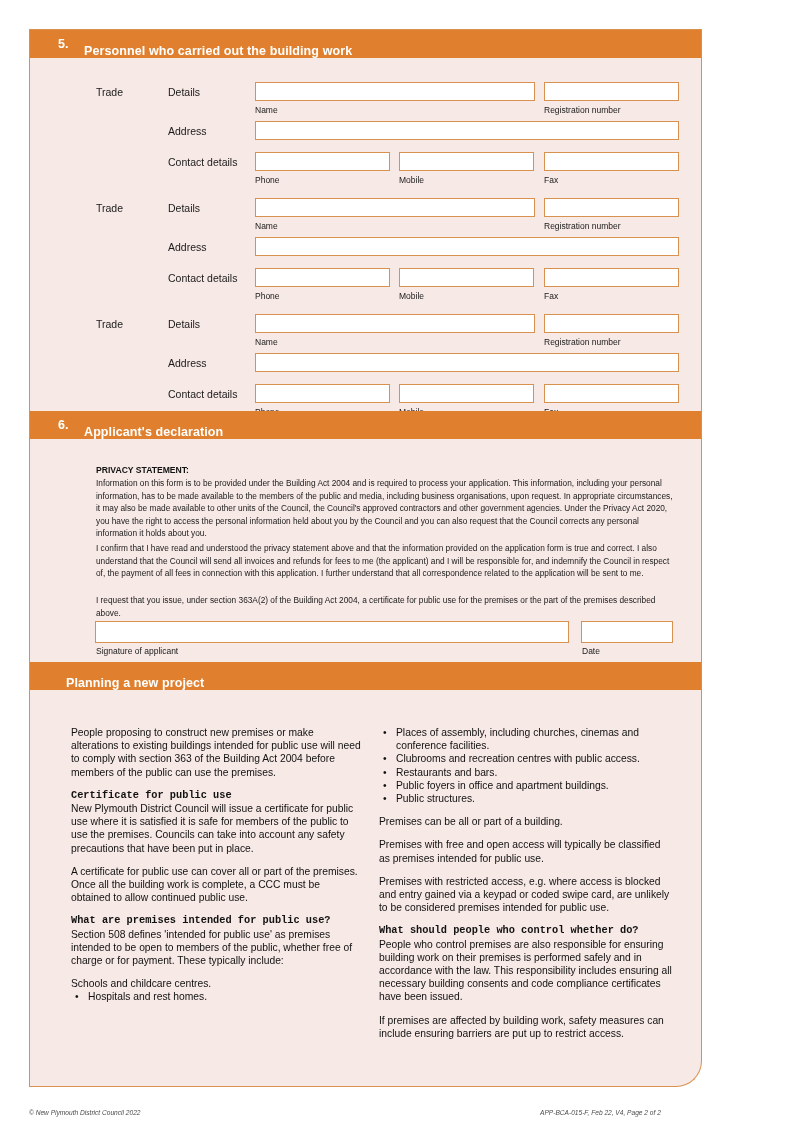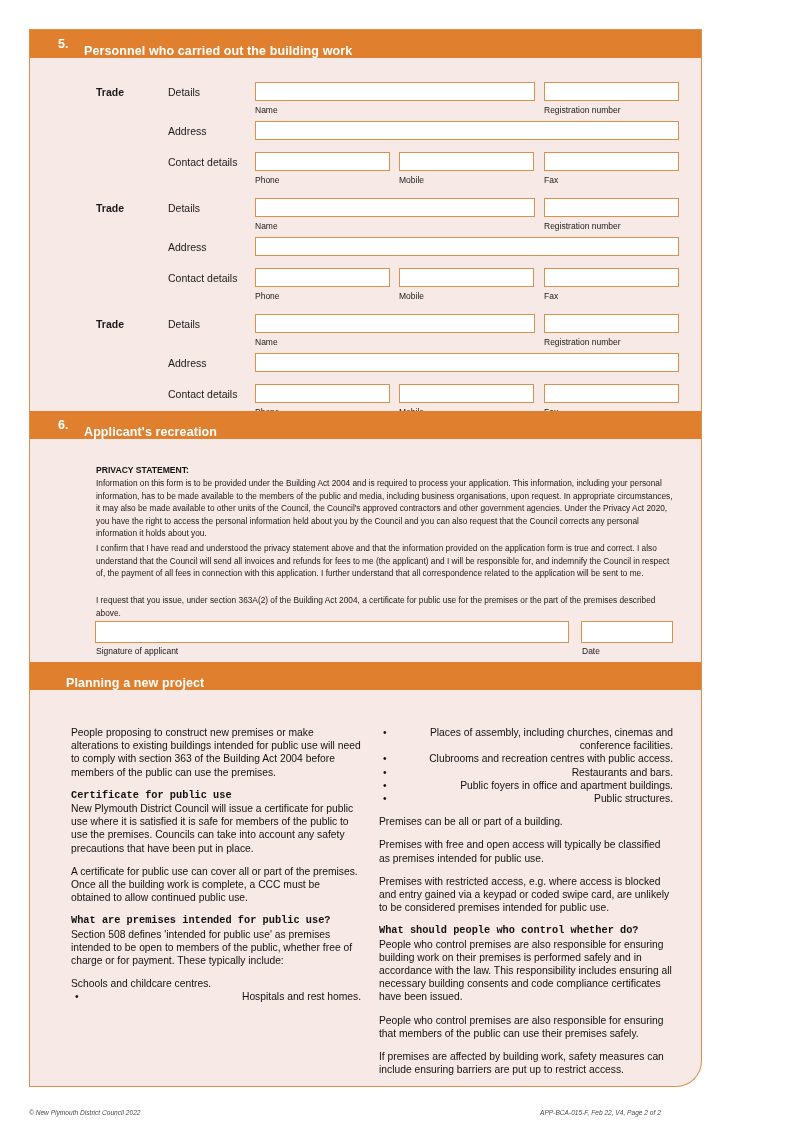--- a/index.html
+++ b/index.html
@@ -48,21 +48,21 @@
   .sec-title { white-space: nowrap; margin-top: 14px; }
 
   .sec-body { position: relative; }
 
   
   .fieldlabel {
     position: absolute;
     font-size: 10.5px;
     color: #1a1a1a;
   }
-  .fieldlabel.bold { font-weight: bold; }
+  .fieldlabel.bold { font-weight: normal; }
   .caption {
     position: absolute;
     font-size: 8.5px;
     color: #1a1a1a;
     letter-spacing: 0;
   }
   .inputbox {
     position: absolute;
     background: #ffffff;
     border: 1px solid #d9914f;
@@ -97,21 +97,20 @@
     margin: 0;
     font-size: 10.3px;
     line-height: 13.2px;
     font-weight: bold;
     font-family: Liberation Mono, monospace;
   }
   .pcol ul {
     margin: 0 0 10px 0;
     padding-left: 17px;
     list-style: none;
-    text-align: right;
   }
   .pcol ul li {
     position: relative;
     margin: 0;
     padding-left: 0;
   }
   .pcol ul li::before {
     content: "\2022";
     position: absolute;
     left: -13px;
@@ -188,21 +187,21 @@
         <div class="inputbox" style="left:514px; top:326px; width:135px;"></div>
         <div class="caption" style="left:225px; top:349px;">Phone</div>
         <div class="caption" style="left:369px; top:349px;">Mobile</div>
         <div class="caption" style="left:514px; top:349px;">Fax</div>
       </div>
   </div>
 
   <div class="panel" id="sec6" style="left:29px; top:411px; width:673px; height:251px;">
     <div class="sec-header">
       <span class="sec-num">6.</span>
-      <span class="sec-title">Applicant's recreation</span>
+      <span class="sec-title">Applicant's declaration</span>
     </div>
     <div class="sec-body">
 
       <div class="dec-head" style="left:66px; top:26px;">PRIVACY STATEMENT:</div>
 
       <div class="para" style="left:66px; top:38px; width:577px;">Information on this form is to be provided under the Building Act 2004 and is required to process your application. This information, including your personal information, has to be made available to the members of the public and media, including business organisations, upon request. In appropriate circumstances, it may also be made available to other units of the Council, the Council's approved contractors and other government agencies. Under the Privacy Act 2020, you have the right to access the personal information held about you by the Council and you can also request that the Council corrects any personal information it holds about you.</div>
 
       <div class="para" style="left:66px; top:103px; width:577px;">I confirm that I have read and understood the privacy statement above and that the information provided on the application form is true and correct. I also understand that the Council will send all invoices and refunds for fees to me (the applicant) and I will be responsible for, and indemnify the Council in respect of, the payment of all fees in connection with this application. I further understand that all correspondence related to the application will be sent to me.</div>
 
       <div class="para" style="left:66px; top:155px; width:577px;">I request that you issue, under section 363A(2) of the Building Act 2004, a certificate for public use for the premises or the part of the premises described above.</div>
@@ -239,21 +238,20 @@
             <li>Clubrooms and recreation centres with public access.</li>
             <li>Restaurants and bars.</li>
             <li>Public foyers in office and apartment buildings.</li>
             <li>Public structures.</li>
           </ul>
           <p>Premises can be all or part of a building.</p>
           <p>Premises with free and open access will typically be classified as premises intended for public use.</p>
           <p>Premises with restricted access, e.g. where access is blocked and entry gained via a keypad or coded swipe card, are unlikely to be considered premises intended for public use.</p>
           <h4>What should people who control whether do?</h4>
           <p>People who control premises are also responsible for ensuring building work on their premises is performed safely and in accordance with the law. This responsibility includes ensuring all necessary building consents and code compliance certificates have been issued.</p>
-          <p>People who control premises are also responsible for ensuring that members of the public can use their premises safely.</p>
           <p>If premises are affected by building work, safety measures can include ensuring barriers are put up to restrict access.</p>
         </div>
     </div>
   </div>
 
   <div class="footer footer-left">© New Plymouth District Council 2022</div>
   <div class="footer footer-right">APP-BCA-015-F, Feb 22, V4, Page 2 of 2</div>
 
 </div>
 

